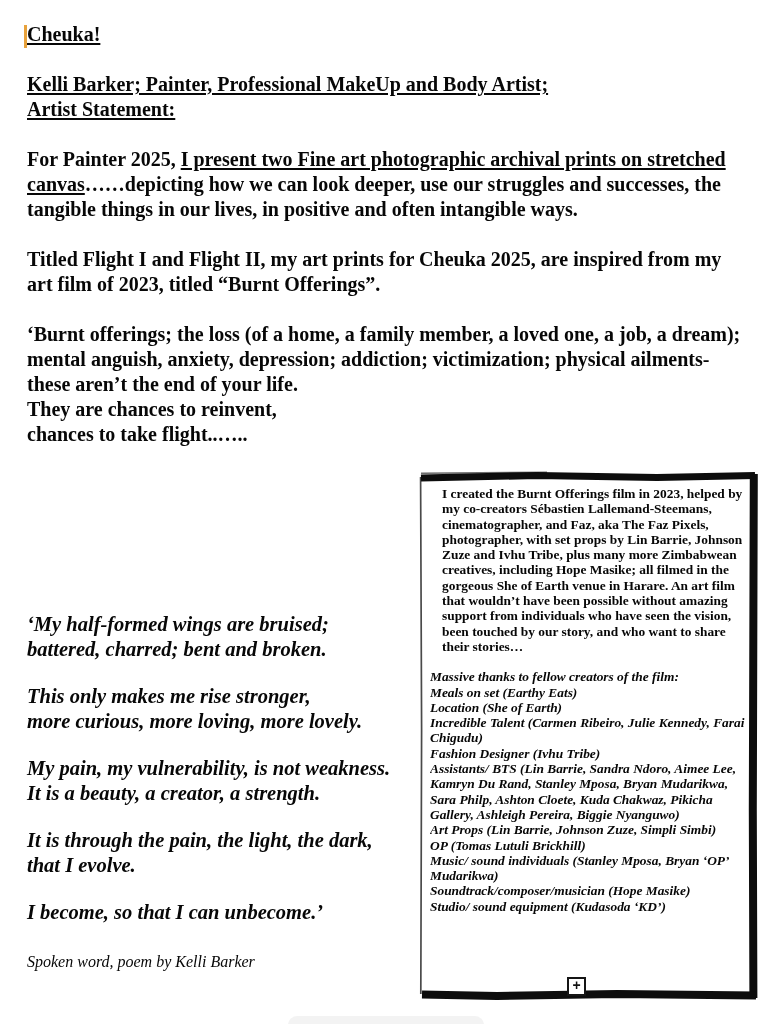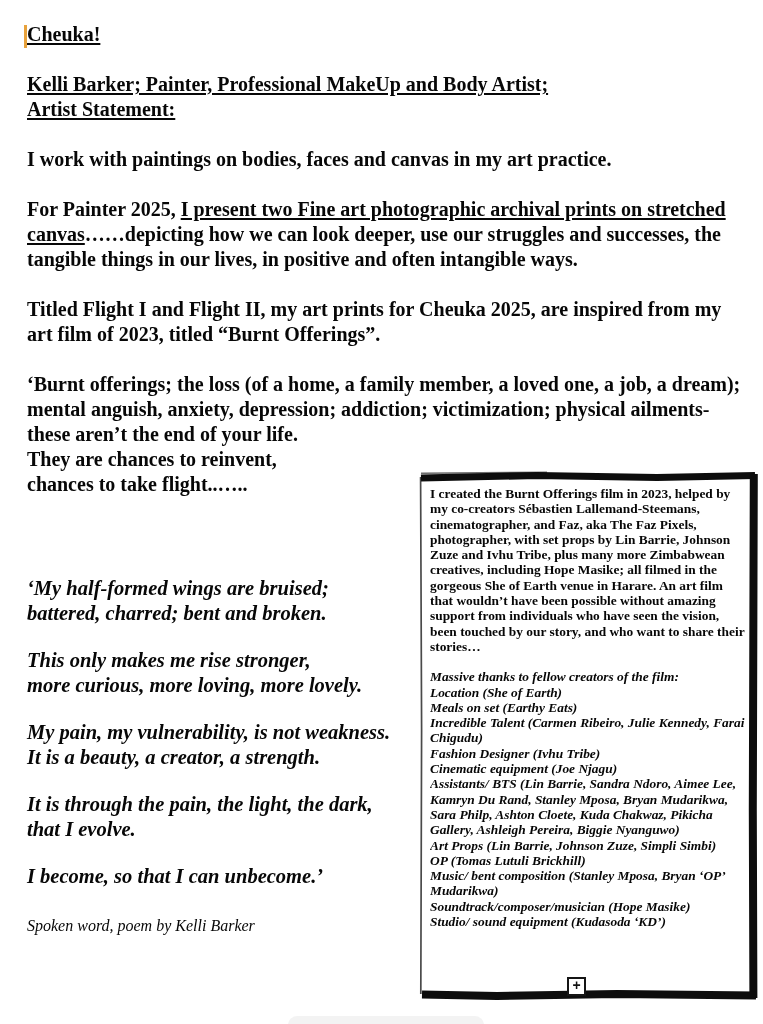--- a/index.html
+++ b/index.html
@@ -23,42 +23,42 @@
   .main {
     position:absolute; left:27px; top:22px; width:714px;
     font-weight:bold; font-size:20px; line-height:25px;
   }
   .main .mb { margin:0 0 25px 0; }
   .u { text-decoration:underline; text-underline-offset:2px; }
   p { margin:0; }
 
   
   .poem {
-    position:absolute; left:27px; top:576px; width:420px;
+    position:absolute; left:27px; top:612px; width:420px;
     font-style:italic; font-weight:bold;
     font-size:20.5px; line-height:25px;
   }
   .stanza { margin:0 0 22px 0; }
   .poem-attr {
     font-style:italic; font-weight:normal;
     font-size:16px; margin-top:24px;
   }
 
   
   .credits-box {
     position:absolute; left:417px; top:470px;
     width:341px; height:531px;
   }
   .frame-svg { position:absolute; left:0; top:0; width:341px; height:531px; }
   .box-content {
     position:absolute; left:13px; top:16px; right:12px; bottom:14px;
     font-weight:bold; font-size:13.4px; line-height:15.3px;
     overflow:hidden;
   }
-  .box-para { margin:0 0 15px 0; }
+  .box-para { margin:0 0 15px 12px; }
   .credit { font-style:italic; }
   .plus-handle {
     position:absolute; left:150px; top:507px;
     width:15px; height:15px;
     background:#ffffff; border:2px solid #151515;
     font-family:"Liberation Sans", sans-serif;
     font-size:14px; line-height:13px; font-weight:bold;
     text-align:center; color:#111;
     box-sizing:content-box;
     cursor:pointer;
@@ -78,21 +78,20 @@
 <div class="page">
 
   <span class="caret" style="background: rgb(232, 162, 60);"></span>
 
   <div class="main">
     <div class="mb"><span class="u">Cheuka!</span></div>
 
     <div><span class="u">Kelli Barker; Painter, Professional MakeUp and Body Artist;</span></div>
     <div class="mb"><span class="u">Artist Statement:</span></div>
 
-    <p class="mb">I work with paintings on bodies, faces and canvas in my art practice.</p>
 
     <p class="mb"><span>For Painter 2025, </span><span class="u">I present two Fine art photographic archival prints on stretched canvas</span><span>……depicting how we can look deeper, use our struggles and successes, the tangible things in our lives, in positive and often intangible ways.</span></p>
 
     <p class="mb">Titled Flight I and Flight II, my art prints for Cheuka 2025, are inspired from my art film of 2023, titled “Burnt Offerings”.</p>
 
     <div>
       <div>‘Burnt offerings; the loss (of a home, a family member, a loved one, a job, a dream); mental anguish, anxiety, depression; addiction; victimization; physical ailments-</div>
       <div>these aren’t the end of your life.</div>
       <div>They are chances to reinvent,</div>
       <div>chances to take flight..…..</div>
@@ -127,29 +126,28 @@
       <path d="M4 8 L120 5.5 L240 7.5 L338 5.5" stroke="#0d0d0d" stroke-width="7" fill="none"></path>
       <path d="M4 3.2 L130 2.4" stroke="#0d0d0d" stroke-width="1.6" fill="none" opacity="0.6"></path>
       <path d="M336.8 4 L335.8 340 L336.4 528" stroke="#0d0d0d" stroke-width="8" fill="none"></path>
       <path d="M339 525.5 L200 524 L80 526 L5 524.5" stroke="#0d0d0d" stroke-width="8" fill="none"></path>
       <path d="M3.6 7 L4.6 260 L3.8 524" stroke="#0d0d0d" stroke-width="1.7" fill="none" opacity="0.75"></path>
     </svg>
 
     <div class="box-content">
       <p class="box-para">I created the Burnt Offerings film in 2023, helped by my co-creators Sébastien Lallemand-Steemans, cinematographer, and Faz, aka The Faz Pixels, photographer, with set props by Lin Barrie, Johnson Zuze and Ivhu Tribe, plus many more Zimbabwean creatives, including Hope Masike; all filmed in the gorgeous She of Earth venue in Harare. An art film that wouldn’t have been possible without amazing support from individuals who have seen the vision, been touched by our story, and who want to share their stories…</p>
       <div class="credit">Massive thanks to fellow creators of the film:</div>
+      <div class="credit">Meals on set (Earthy Eats)</div>
       <div class="credit">Location (She of Earth)</div>
-      <div class="credit">Meals on set (Earthy Eats)</div>
       <div class="credit">Incredible Talent (Carmen Ribeiro, Julie Kennedy, Farai Chigudu)</div>
       <div class="credit">Fashion Designer (Ivhu Tribe)</div>
-      <div class="credit">Cinematic equipment (Joe Njagu)</div>
       <div class="credit">Assistants/ BTS (Lin Barrie, Sandra Ndoro, Aimee Lee, Kamryn Du Rand, Stanley Mposa, Bryan Mudarikwa, Sara Philp, Ashton Cloete, Kuda Chakwaz, Pikicha Gallery, Ashleigh Pereira, Biggie Nyanguwo)</div>
       <div class="credit">Art Props (Lin Barrie, Johnson Zuze, Simpli Simbi)</div>
       <div class="credit">OP (Tomas Lutuli Brickhill)</div>
-      <div class="credit">Music/ bent composition (Stanley Mposa, Bryan ‘OP’ Mudarikwa)</div>
+      <div class="credit">Music/ sound individuals (Stanley Mposa, Bryan ‘OP’ Mudarikwa)</div>
       <div class="credit">Soundtrack/composer/musician (Hope Masike)</div>
       <div class="credit">Studio/ sound equipment (Kudasoda ‘KD’)</div>
     </div>
 
     <div class="plus-handle">+</div>
   </div>
 
   <div class="bottom-dock-hint"></div>
 
 </div>

